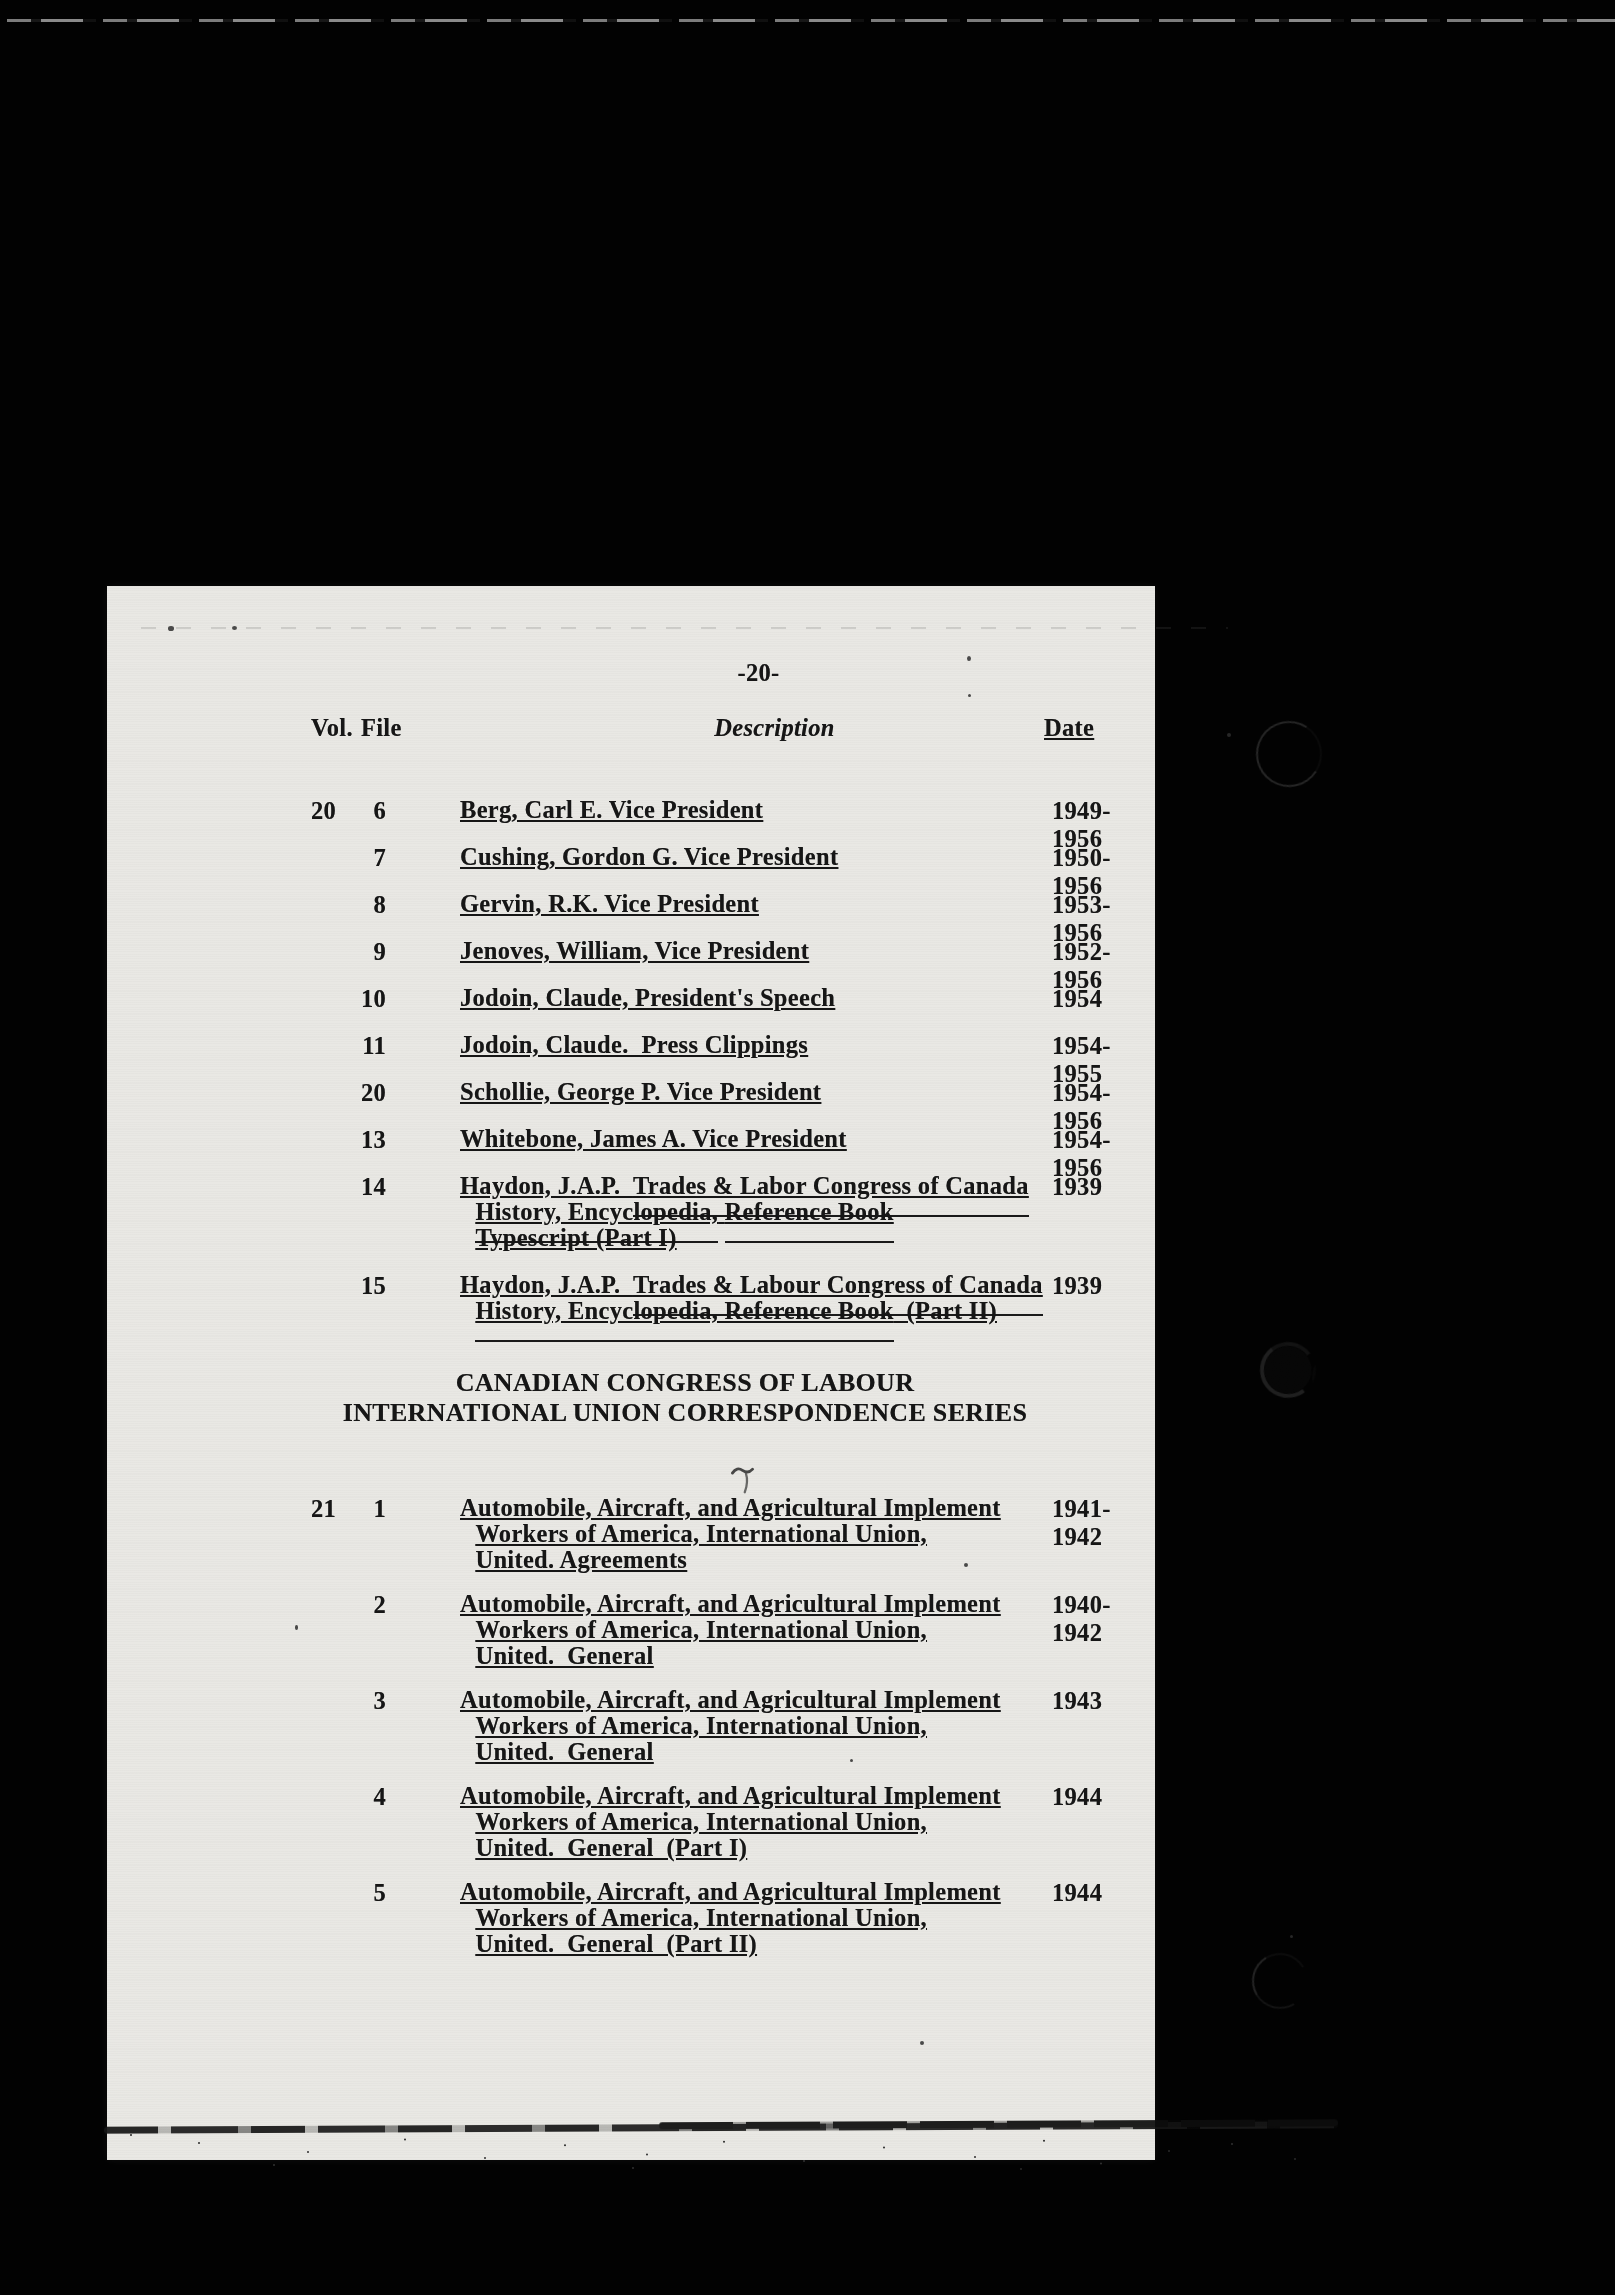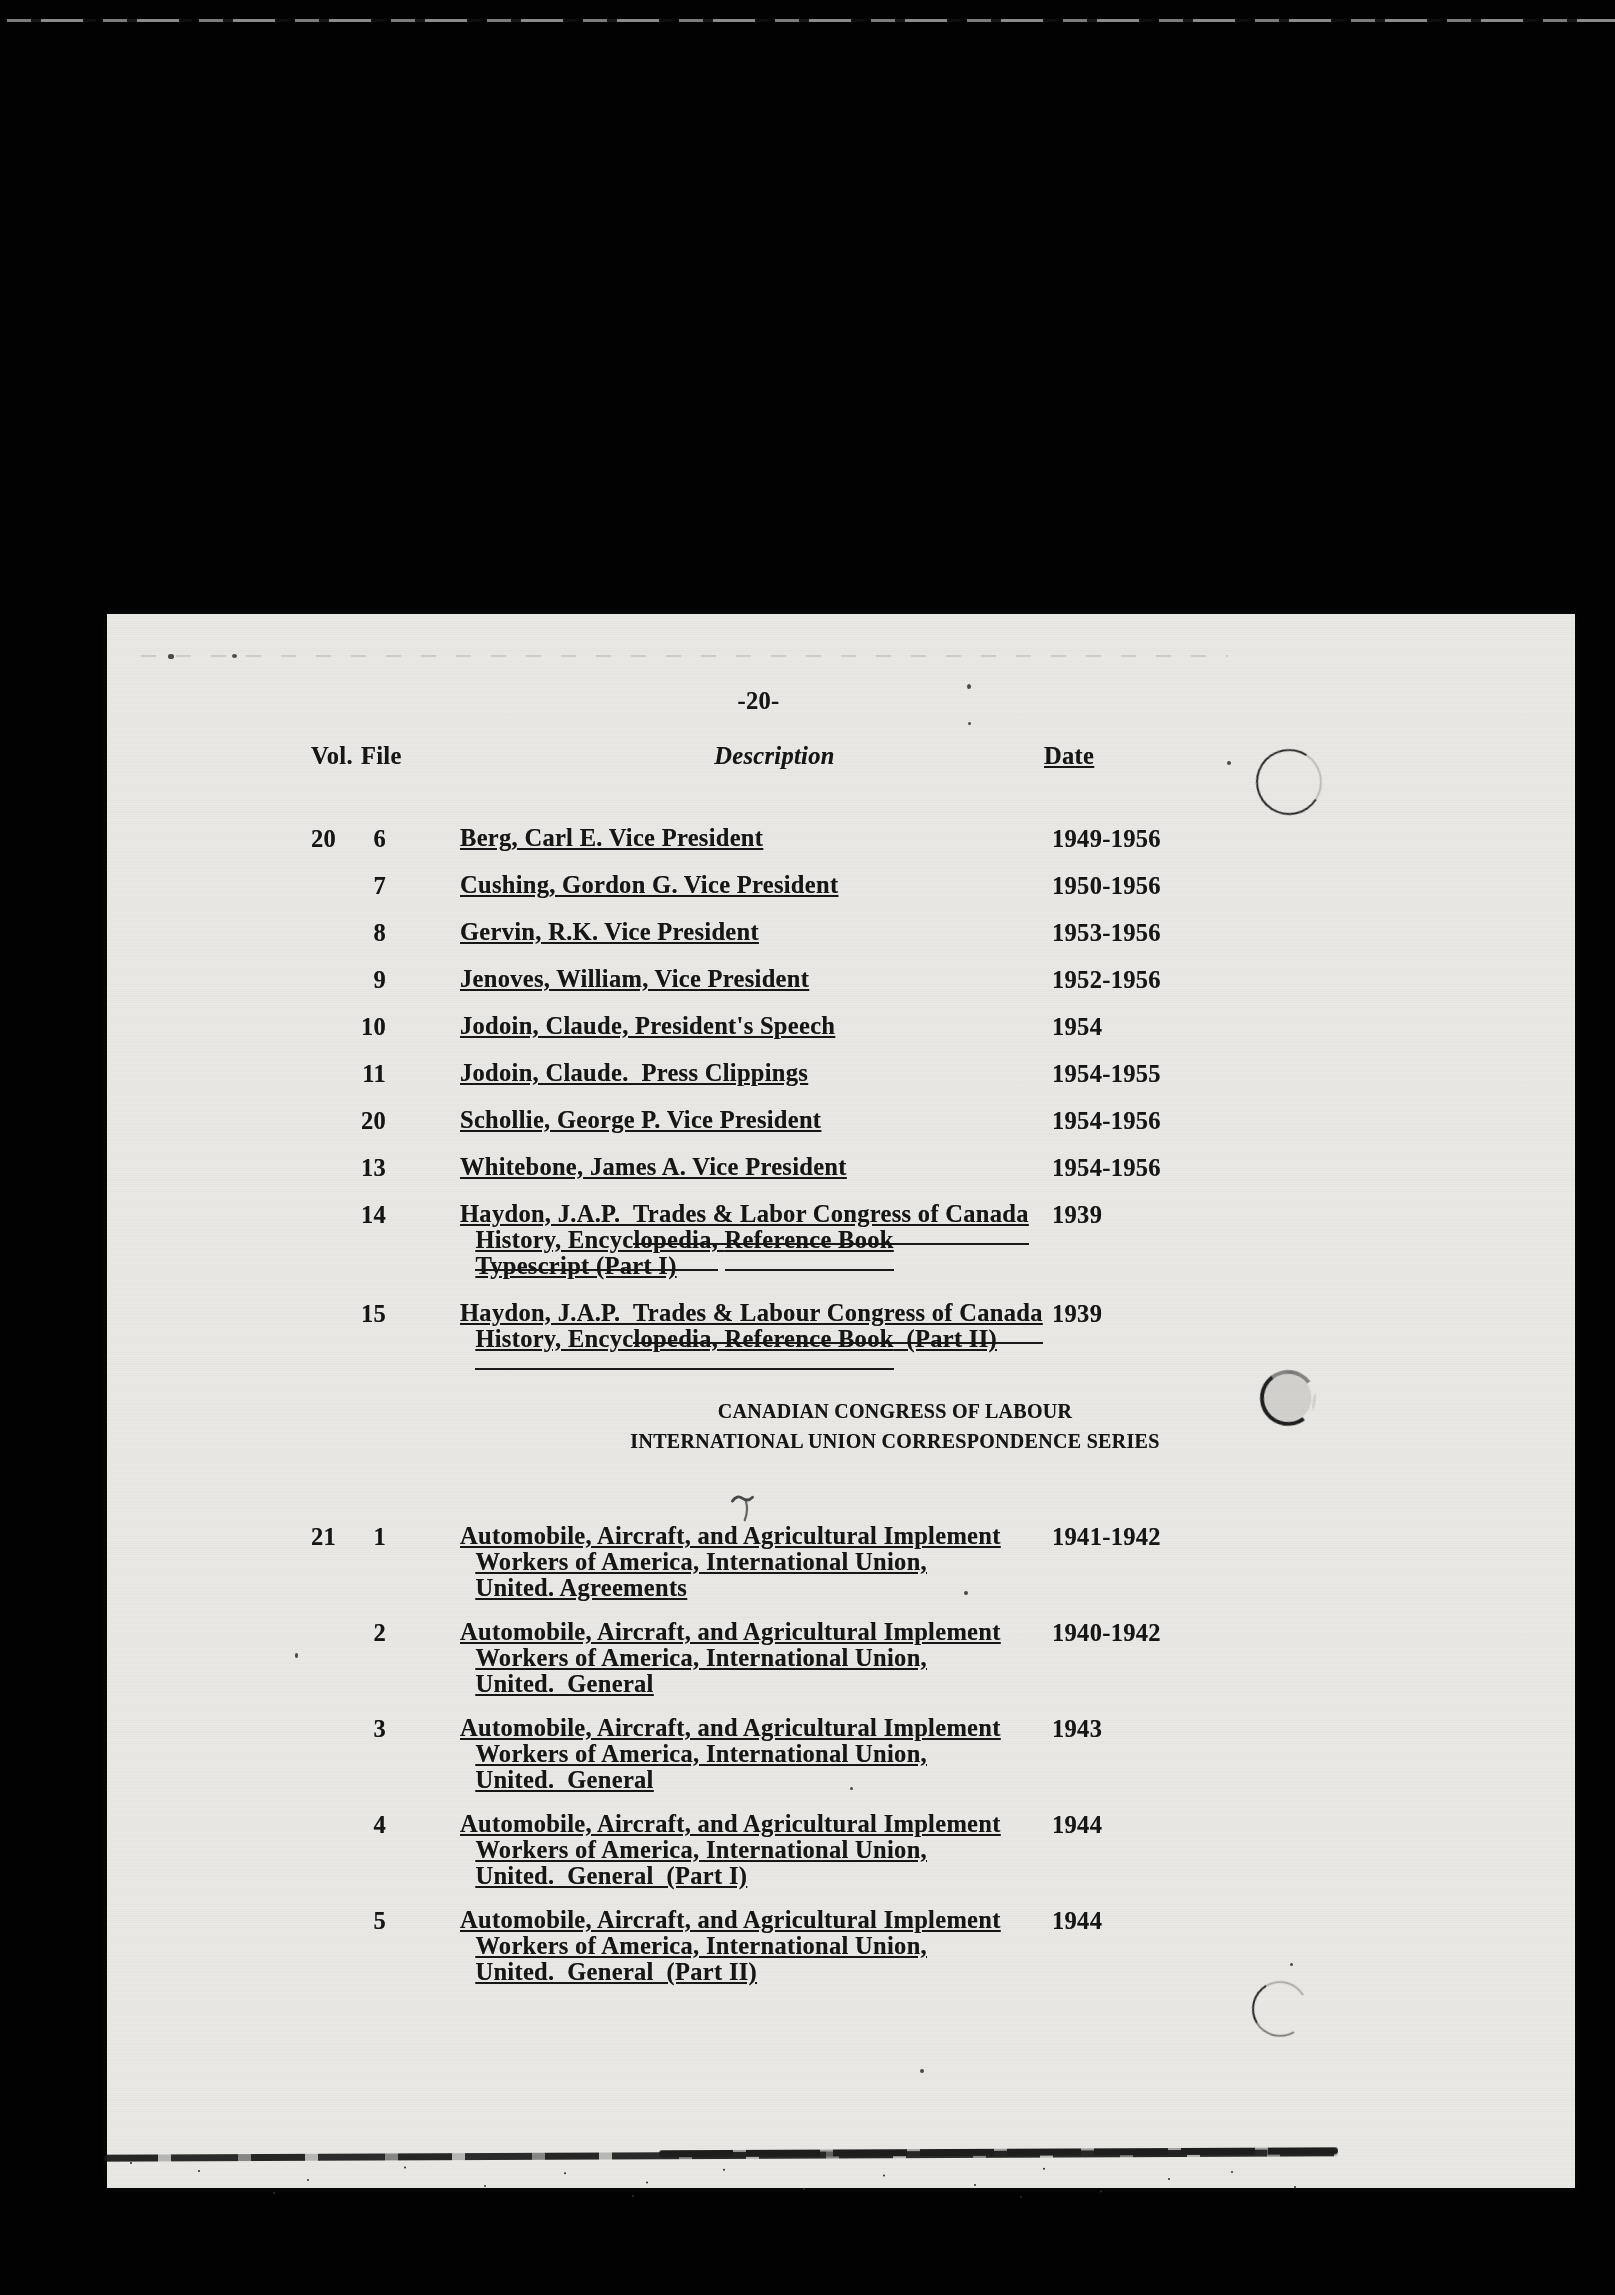--- a/index.html
+++ b/index.html
@@ -3,44 +3,44 @@
 <meta charset="utf-8">
 <style>
   html,body{margin:0;padding:0;background:#000;}
   .canvas{position:relative;width:1616px;height:2295px;background:#020202;overflow:hidden;
           font-family:"Liberation Serif", serif;font-weight:700;color:#161616;}
   
   .top-scratch{position:absolute;top:19px;left:0;width:100%;height:3.4px;opacity:.8;filter:blur(0.3px);
     background:repeating-linear-gradient(90deg, rgba(200,200,200,0) 0 6.8px, rgba(205,205,205,.75) 6.8px 31px,
       rgba(150,150,150,.18) 31px 41px, rgba(215,215,215,.8) 41px 83px, rgba(120,120,120,.15) 83px 96px);}
   
-  .page{position:absolute;left:107px;top:586px;width:1468px;height:1574px;background:#e9e8e4;
+  .page{position:absolute;left:107px;top:586px;width:1048px;height:1574px;background:#e9e8e4;
     background-image:repeating-linear-gradient(0deg, rgba(0,0,0,.016) 0 1.1px, rgba(255,255,255,.012) 1.1px 2.3px);
-    box-shadow:0 0 8px rgba(255,255,255,.06);font-size:24.5px;letter-spacing:0.3px;margin-top:28px;}
+    box-shadow:0 0 8px rgba(255,255,255,.06);font-size:24.5px;letter-spacing:0.3px;}
   .page *{text-shadow:0 0 0.6px rgba(20,20,20,.5);}
   .faint-rule{position:absolute;top:41px;left:34px;width:1087px;height:1.7px;opacity:.5;text-shadow:none;
     background:repeating-linear-gradient(90deg, rgba(90,90,90,.38) 0 15px, transparent 15px 35px);}
   .dot{position:absolute;border-radius:50%;background:#2e2e2e;opacity:.85;}
   .page-number{position:absolute;top:73px;left:606px;width:91px;text-align:center;}
   .col-headers span{position:absolute;top:128px;}
   .h-vol{left:204px;}
   .h-file{left:254px;width:40px;text-align:center;}
   .h-desc{left:582px;width:171px;text-align:center;font-style:italic;}
   .h-date{left:937px;text-decoration:underline;}
   .content{position:absolute;top:211px;left:0;width:100%;}
   .row{position:relative;margin-bottom:21px;}
   #vol21-rows .row{margin-bottom:18px;}
   .col-vol{position:absolute;left:204px;top:0;width:46px;}
   .col-file{position:absolute;left:245px;top:0;width:34px;text-align:right;}
   .col-desc{margin-left:353px;width:605px;text-decoration:underline;}
   .desc-line{white-space:pre;line-height:26px;}
   .cont{padding-left:15.4px;}
   .col-date{position:absolute;left:945px;top:0;}
   .u{border-bottom:2.3px solid #1a1a1a;padding-bottom:16px;}
-  .series-heading{margin-top:44px;text-align:center;padding-left:108px;font-size:20px;line-height:30px;letter-spacing:0.3px;}
+  .series-heading{margin-top:44px;text-align:center;padding-left:108px;font-size:26px;line-height:30px;letter-spacing:0.3px;}
   #vol21-rows{margin-top:67px;}
   .ink-blot{position:absolute;left:622px;top:878px;width:27px;height:34px;opacity:.85;}
   
   .ring1{position:absolute;left:1149px;top:135px;width:62px;height:62px;border-radius:50%;
     border:2.9px solid #262626;border-right-color:rgba(38,38,38,.22);transform:rotate(-12deg);filter:blur(0.2px);}
   .ring2{position:absolute;left:1153px;top:756px;width:48px;height:48px;border-radius:50%;
     border:4px solid #1f1f1f;border-right-color:transparent;border-top-color:rgba(31,31,31,.5);
     transform:rotate(8deg);filter:blur(0.2px);
     background:radial-gradient(circle, rgba(40,40,40,.12) 0 68%, rgba(40,40,40,0) 70%);}
   .ring3{position:absolute;left:1145px;top:1367px;width:52px;height:52px;border-radius:50%;

